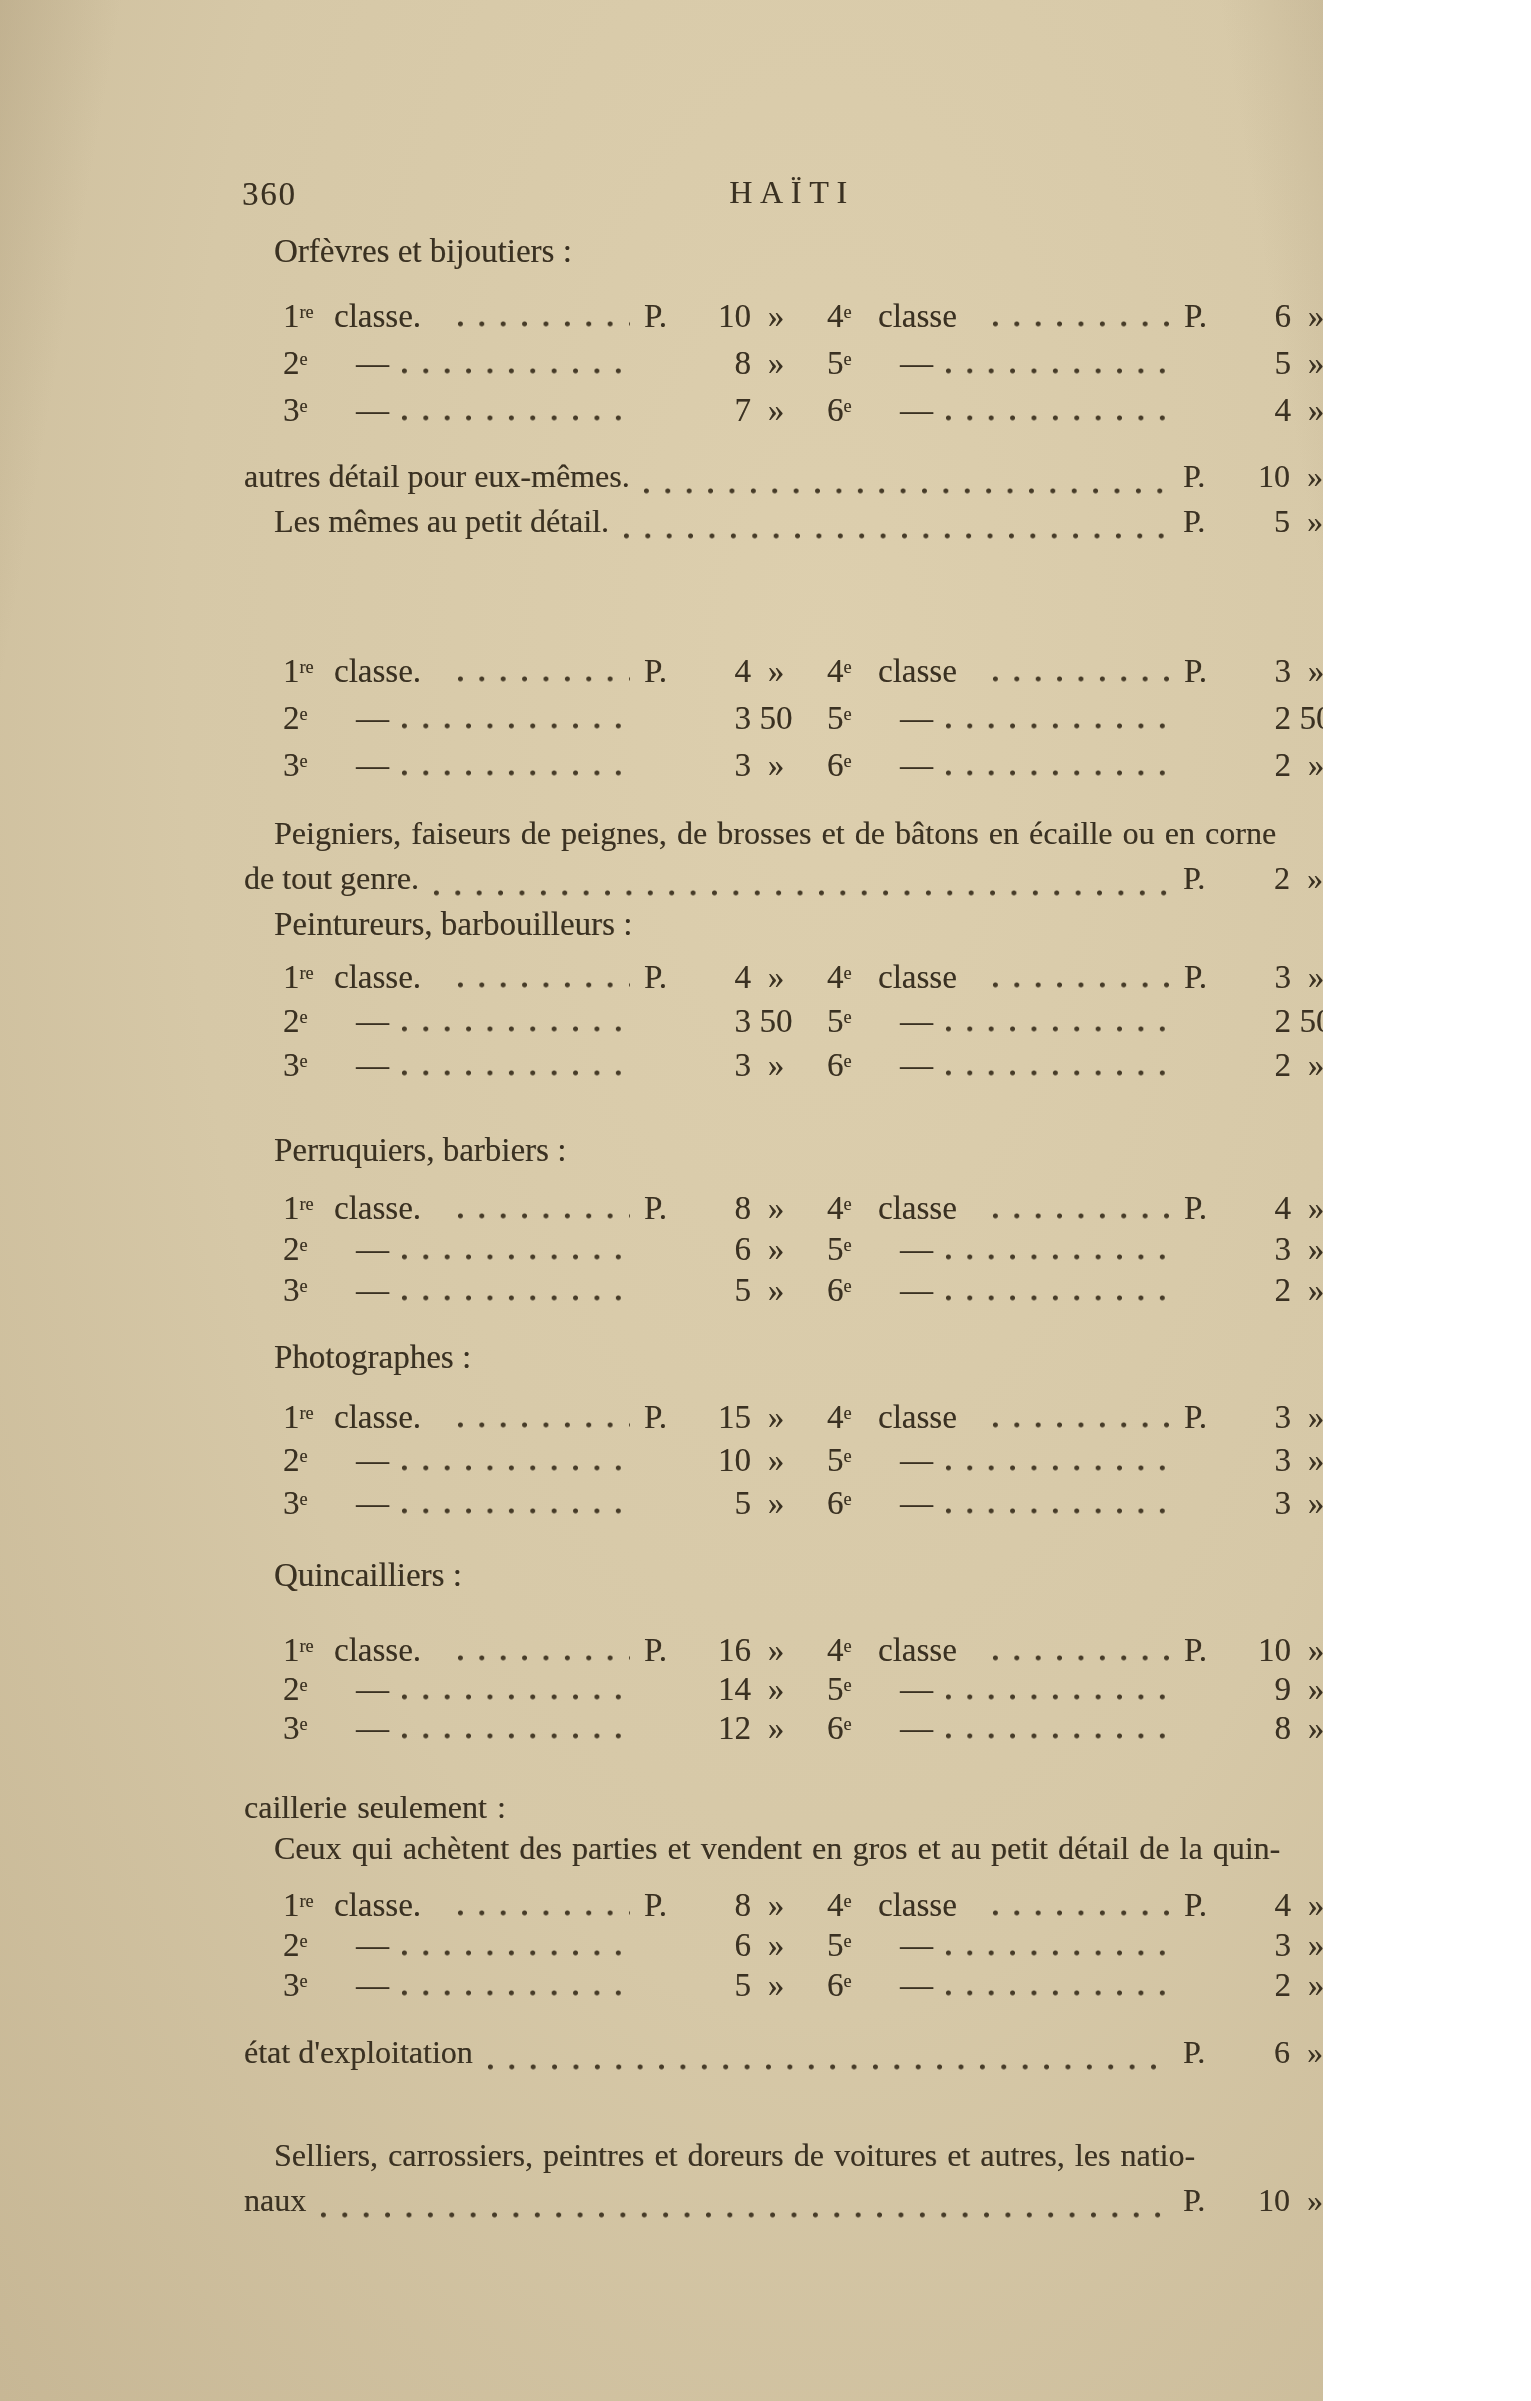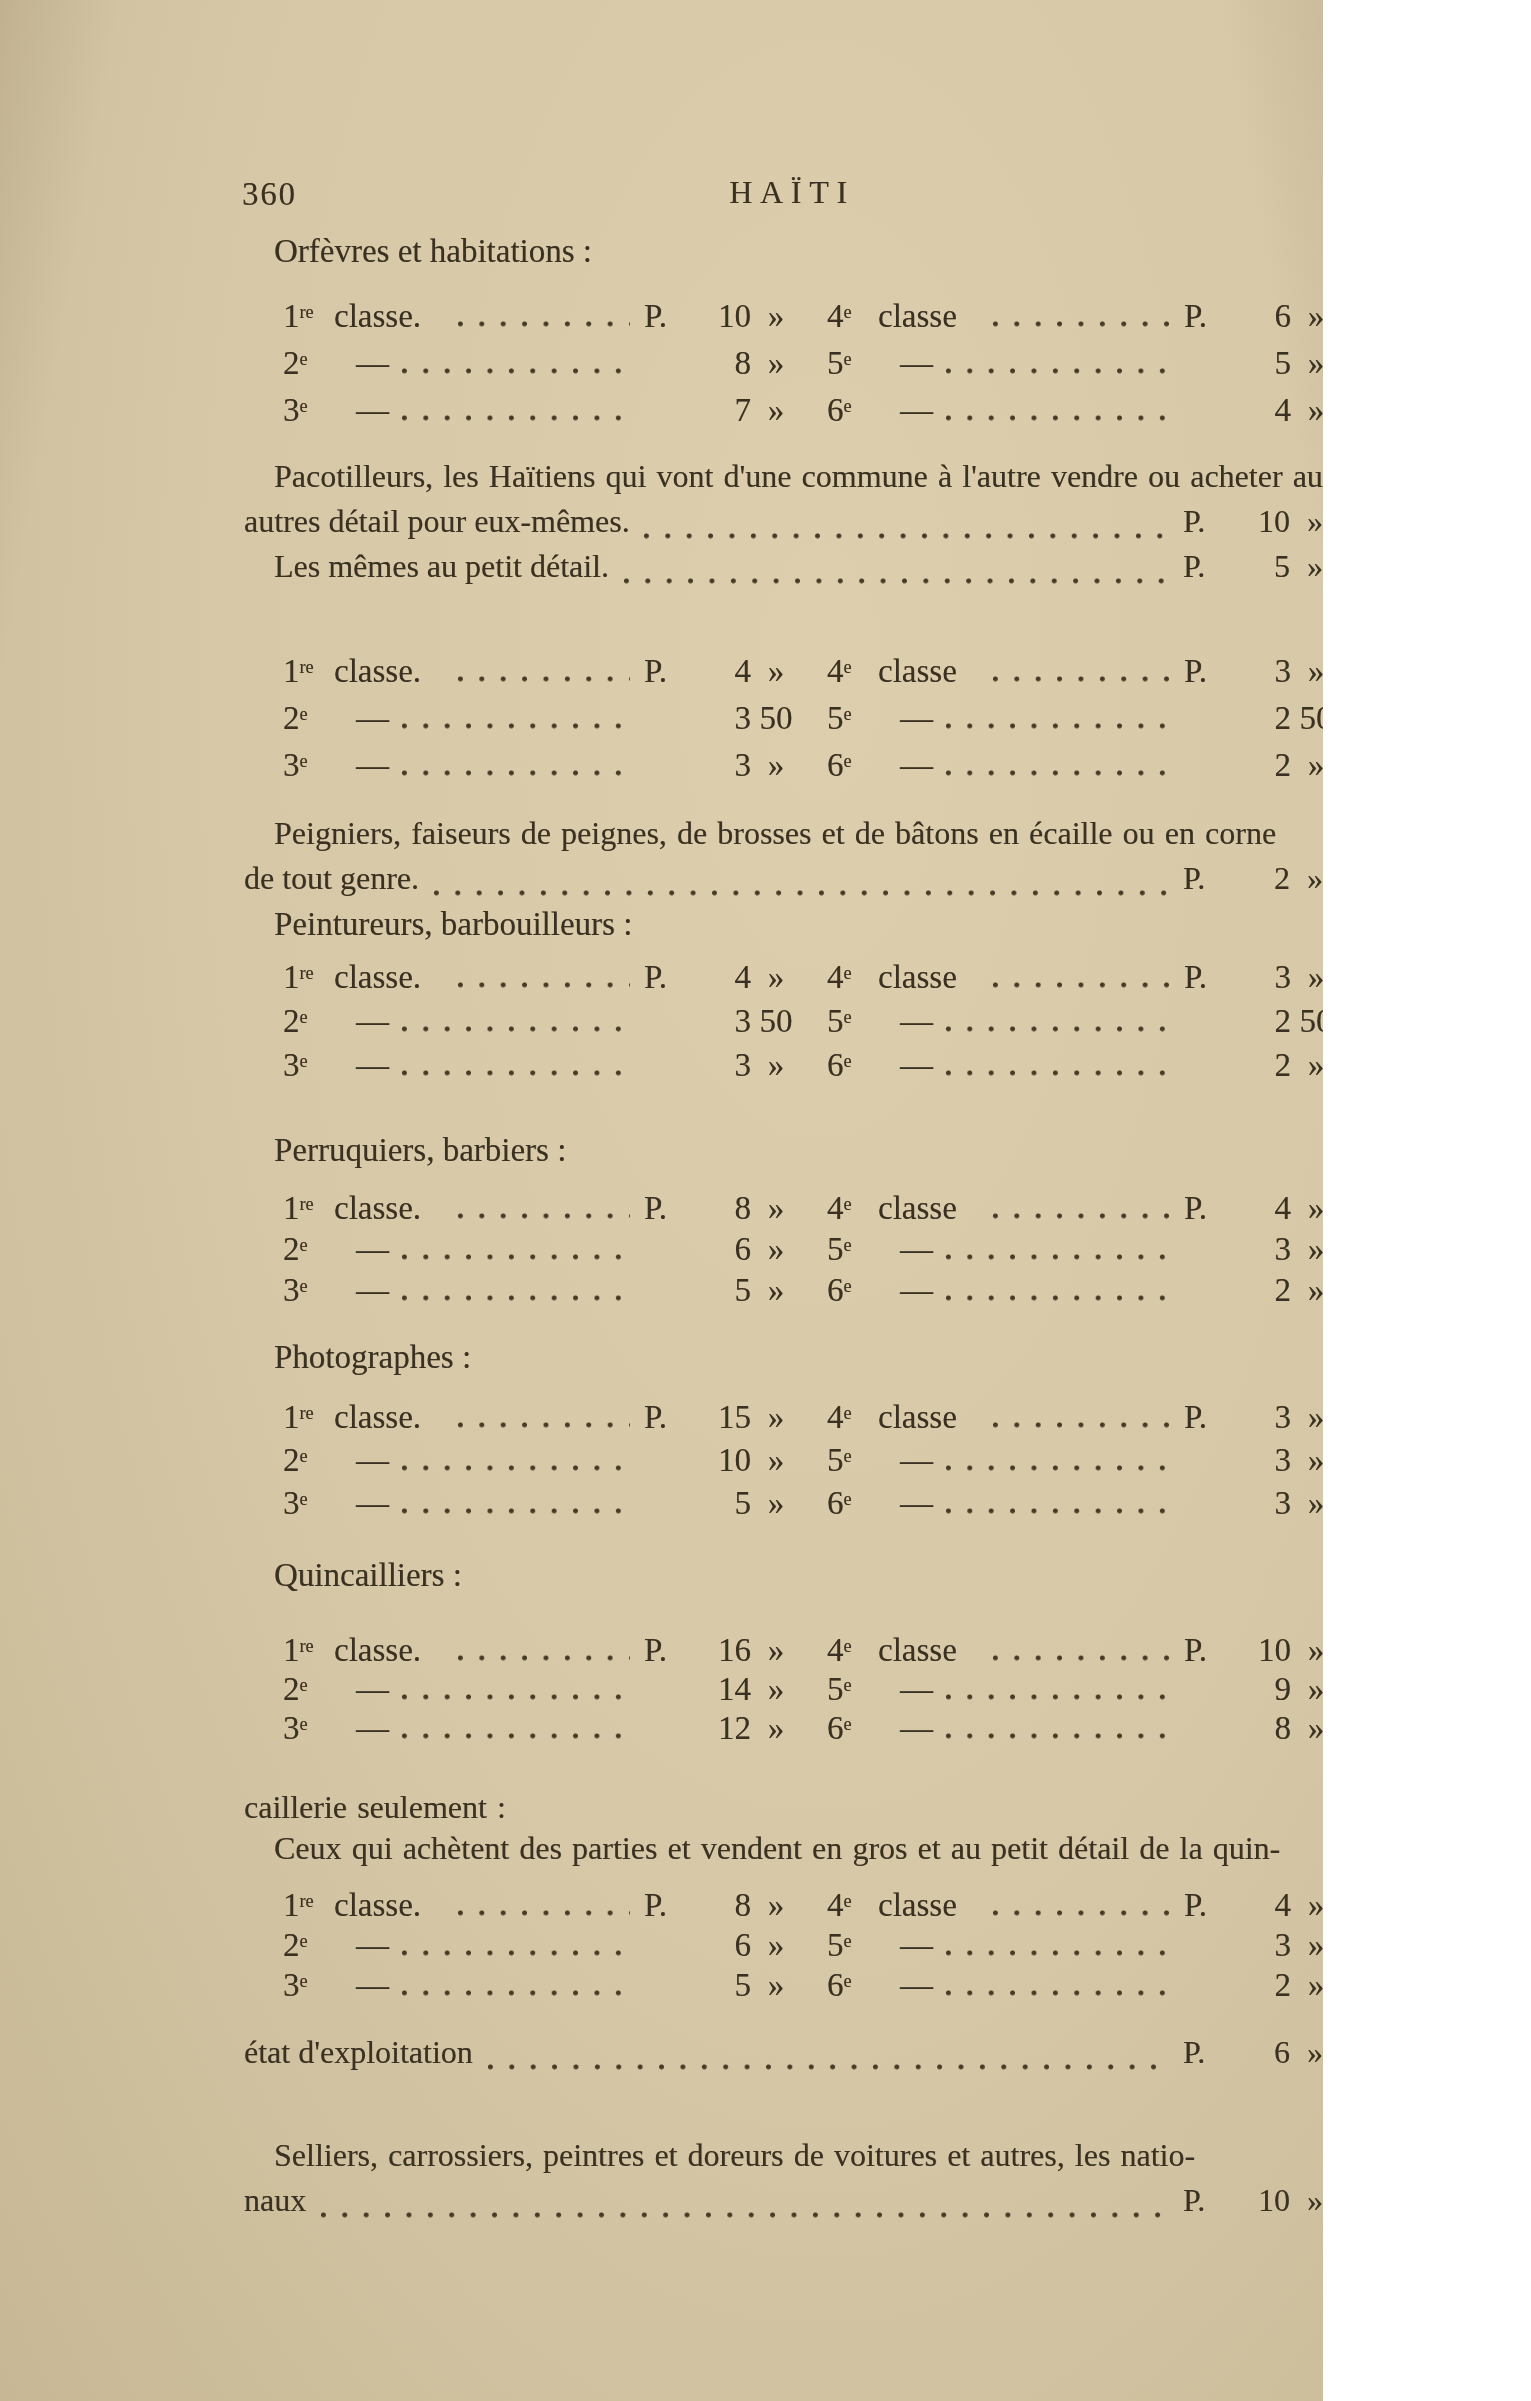--- a/index.html
+++ b/index.html
@@ -65,21 +65,21 @@
   .cur{ width:50px; text-align:center; white-space:nowrap; }
 </style>
 </head>
 <body>
 
 <div class="page">
 
   <div class="abs pageno">360</div>
   <div class="abs runhead">HAÏTI</div>
 
-  <div class="abs heading h-orfevres">Orfèvres et habitations :</div>
+  <div class="abs heading h-orfevres">Orfèvres et bijoutiers :</div>
   <div class="abs tbl t0">
       <div class="trow">
         <div class="cell l">
           <span class="clabel"><span>1</span><sup>re</sup></span>
           <span class="word">classe.</span>
           <span class="dash"></span>
           <span class="dots"></span>
           <span class="p">P.</span>
           <span class="val">10</span>
           <span class="cur">»</span>
@@ -130,21 +130,20 @@
           <span class="dash">—</span>
           <span class="dots"></span>
           <span class="p"></span>
           <span class="val">4</span>
           <span class="cur">»</span>
         </div>
       </div>
     </div>
 
   <div class="abs para p-pacot">
-    <div class="pline ind">Pacotilleurs, les Haïtiens qui vont d'une commune à l'autre vendre ou acheter au</div>
     <div class="leader">
       <span class="ltext">autres détail pour eux-mêmes.</span>
       <span class="dots"></span>
       <span class="p">P.</span>
       <span class="val">10</span>
       <span class="cur">»</span>
     </div>
     <div class="leader">
       <span class="ltext ind">Les mêmes au petit détail.</span>
       <span class="dots"></span>

